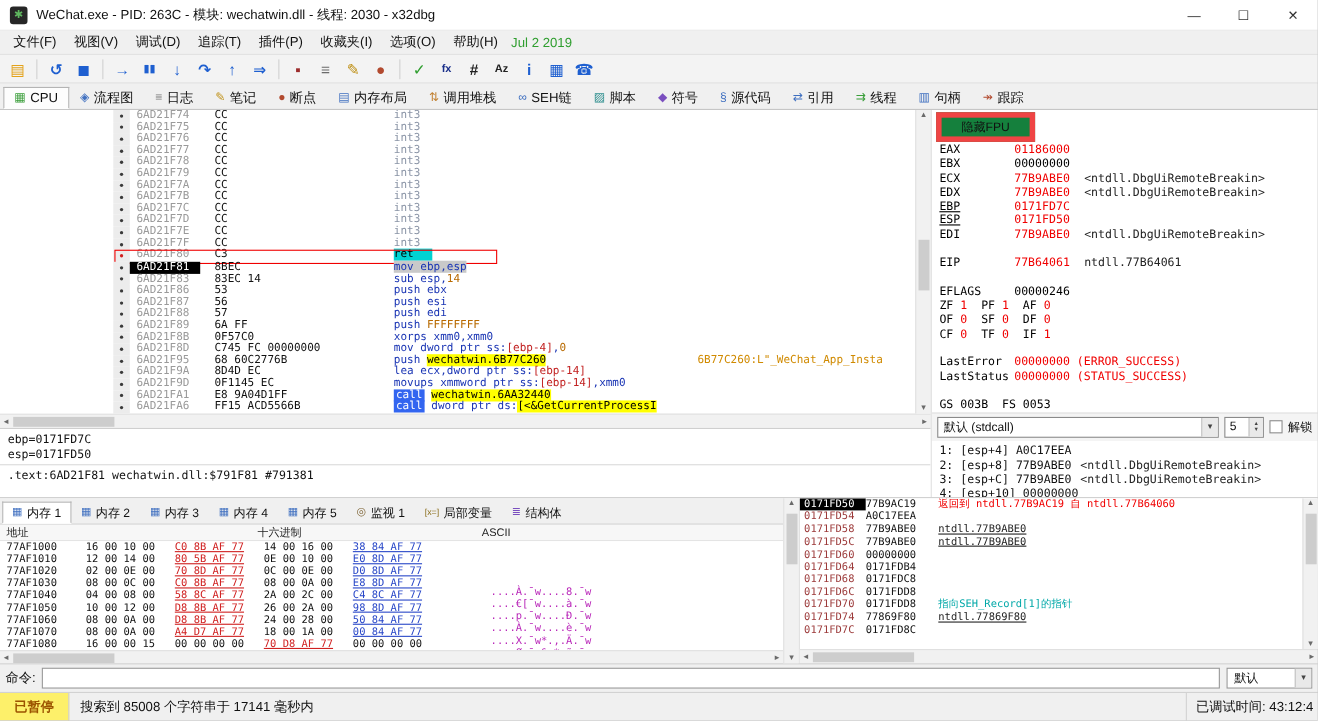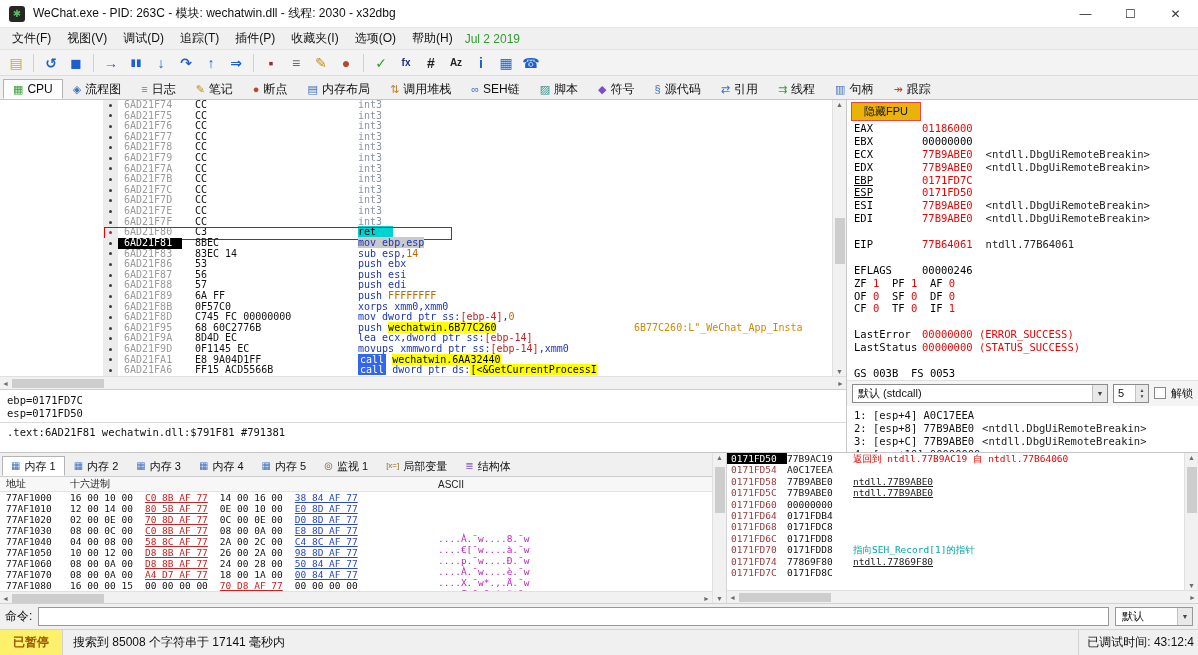--- a/index.html
+++ b/index.html
@@ -63,21 +63,21 @@
   .hthumb { width:92px; height:9px; background:#cdcdcd; margin-left:3px; }
   .hspace { flex:1; }
 
   
   .infopane { flex:1; background:#fff; border-top:1px solid #cfcfcf; font-family:"DejaVu Sans Mono","Liberation Mono",monospace; font-size:10.5px; padding:4px 7px; overflow:hidden; }
   .infopane > div { height:13px; line-height:13px; }
   .info-rule { border-top:1px solid #dadada; height:4px !important; margin:2px -7px 0 -7px; }
 
   
   .registers { flex:1; background:#fff; display:flex; flex-direction:column; overflow:hidden; font-family:"DejaVu Sans Mono","Liberation Mono",monospace; font-size:10.5px; }
-  .fpu-btn { align-self:flex-start; margin:2px 0 1px 4px; padding:1px 12px; font-family:"Liberation Sans",sans-serif; font-size:11px; background:#eab308; border:1px solid #ef4444; }
+  .fpu-btn { align-self:flex-start; margin:2px 0 1px 4px; padding:1px 18px; font-family:"Liberation Sans",sans-serif; font-size:11px; background:#15803d; border:5px solid #ef4444; }
   .reglines { padding-left:7px; }
   .rline { height:12.9px; line-height:12.9px; white-space:pre; }
   .rspace { height:12.9px; }
   .rname { display:inline-block; width:68px; color:#000; }
   .rname.u { text-decoration:underline; }
   .rval.red { color:var(--reg_changed_red,#f00000); }
   .rval.blk { color:#000; }
   .rextra { margin-left:13px; color:#222; }
   .fn { color:#000; }
   .ccrow { display:flex; align-items:center; gap:5px; padding:3px 5px; background:#f4f4f4; border-top:1px solid #e0e0e0; font-family:"Liberation Sans",sans-serif; font-size:11px; flex:none; }
@@ -94,26 +94,26 @@
   
   .bottom { display:flex; height:151px; flex:none; border-top:1px solid #c6c6c6; background:#fff; }
   .bottom-left { width:712px; flex:none; display:flex; flex-direction:column; }
   .bottom-tabs { height:24px; flex:none; display:flex; align-items:flex-end; background:#f0f0f0; border-bottom:1px solid #cecece; font-size:11px; padding:0 2px; }
   .btab { display:flex; align-items:center; gap:4px; padding:0 8px; height:20px; border:1px solid transparent; white-space:nowrap; }
   .btab.active { background:#fff; border:1px solid #b4b4b4; border-bottom-color:#fff; }
   .btab-glyph { font-size:10px; line-height:1; }
   .glyph-sm { font-size:8px !important; }
   .mem-head { height:15px; flex:none; display:flex; align-items:center; background:#f7f7f7; border-bottom:1px solid #e2e2e2; font-size:10px; color:#222; }
   .mh-addr { width:70px; padding-left:6px; }
-  .mh-hex { width:368px; }
+  .mh-hex { width:368px;text-align:center; }
   .mh-ascii { flex:1; }
   .memrows { height:99px; flex:none; overflow:hidden; background:#fff; font-family:"DejaVu Sans Mono","Liberation Mono",monospace; font-size:9.5px; }
   .mrow { height:11px; line-height:11px; display:flex; white-space:pre; }
   .m-addr { width:70px; flex:none; padding-left:6px; color:#111; }
-  .m-hex { width:368px; flex:none; display:flex; gap:12px; }
+  .m-hex { width:368px; flex:none; display:flex; gap:18px;margin-left:8px; }
   .g.b { color:#111; }
   .g.r { color:var(--ptr_red,#d02020); text-decoration:underline; }
   .g.u { color:var(--ptr_blue,#2847c8); text-decoration:underline; }
   .m-ascii { color:var(--ascii_purple,#b928b9);margin-top:41px; }
   .stack-wrap { flex:1; display:flex; flex-direction:column; background:#fff; border-left:1px solid #d5d5d5; }
   .stack-body { flex:1; display:flex; overflow:hidden; }
   .stackrows { flex:1; overflow:hidden; font-family:"DejaVu Sans Mono","Liberation Mono",monospace; font-size:9.5px; }
   .srow { height:11.4px; line-height:11.4px; display:flex; white-space:pre; }
   .s-addr { width:60px; flex:none; padding-left:4px; color:var(--stack_addr_maroon,#9c3a3a); }
   .s-addr.sel { background:#000; color:#fff; }
@@ -341,21 +341,20 @@
 
     <div class="registers">
       <div class="fpu-btn">隐藏FPU</div>
       <div class="reglines" id="reglines">
           <div class="rline"><span class="rname">EAX</span><span class="rval red">01186000</span></div>
           <div class="rline"><span class="rname">EBX</span><span class="rval blk">00000000</span></div>
           <div class="rline"><span class="rname">ECX</span><span class="rval red">77B9ABE0</span><span class="rextra">&lt;ntdll.DbgUiRemoteBreakin&gt;</span></div>
           <div class="rline"><span class="rname">EDX</span><span class="rval red">77B9ABE0</span><span class="rextra">&lt;ntdll.DbgUiRemoteBreakin&gt;</span></div>
           <div class="rline"><span class="rname u">EBP</span><span class="rval red">0171FD7C</span></div>
           <div class="rline"><span class="rname u">ESP</span><span class="rval red">0171FD50</span></div>
-          <div class="rline"><span class="rname">ESI</span><span class="rval red">77B9ABE0</span><span class="rextra">&lt;ntdll.DbgUiRemoteBreakin&gt;</span></div>
           <div class="rline"><span class="rname">EDI</span><span class="rval red">77B9ABE0</span><span class="rextra">&lt;ntdll.DbgUiRemoteBreakin&gt;</span></div>
           <div class="rspace"></div>
           <div class="rline"><span class="rname">EIP</span><span class="rval red">77B64061</span><span class="rextra">ntdll.77B64061</span></div>
           <div class="rspace"></div>
           <div class="rline"><span class="rname">EFLAGS</span><span class="rval blk">00000246</span></div>
           <div class="rline"><span class="fn">ZF </span><span class="rval red">1</span><span class="fn">  PF </span><span class="rval red">1</span><span class="fn">  AF </span><span class="rval red">0</span></div>
           <div class="rline"><span class="fn">OF </span><span class="rval red">0</span><span class="fn">  SF </span><span class="rval red">0</span><span class="fn">  DF </span><span class="rval red">0</span></div>
           <div class="rline"><span class="fn">CF </span><span class="rval red">0</span><span class="fn">  TF </span><span class="rval red">0</span><span class="fn">  IF </span><span class="rval red">1</span></div>
           <div class="rspace"></div>
           <div class="rline"><span class="rname">LastError</span><span class="rval red">00000000 (ERROR_SUCCESS)</span></div>

